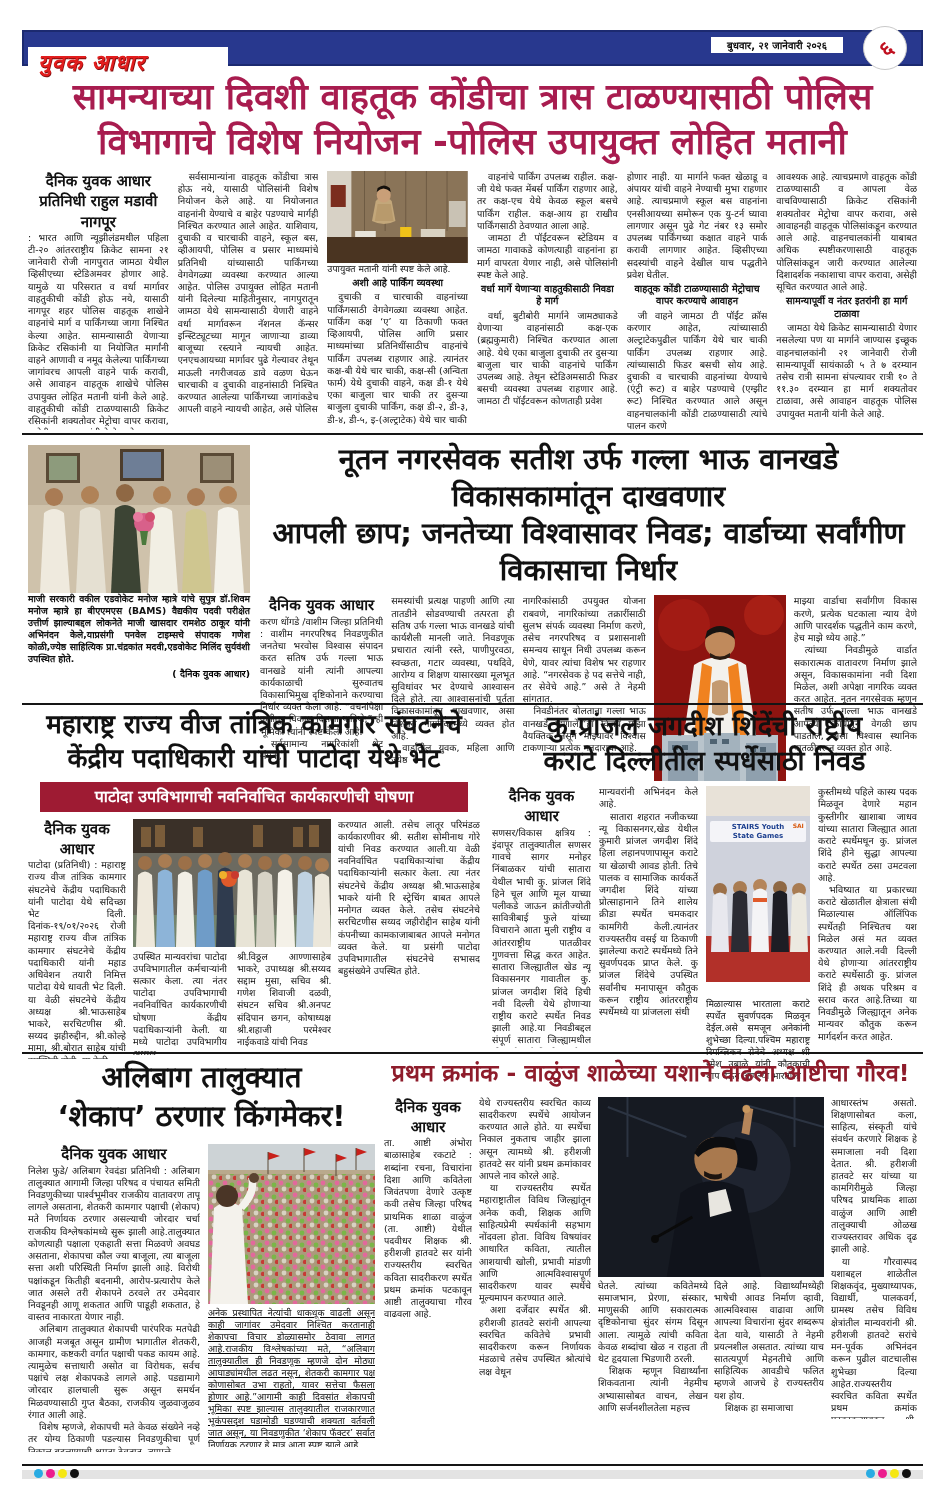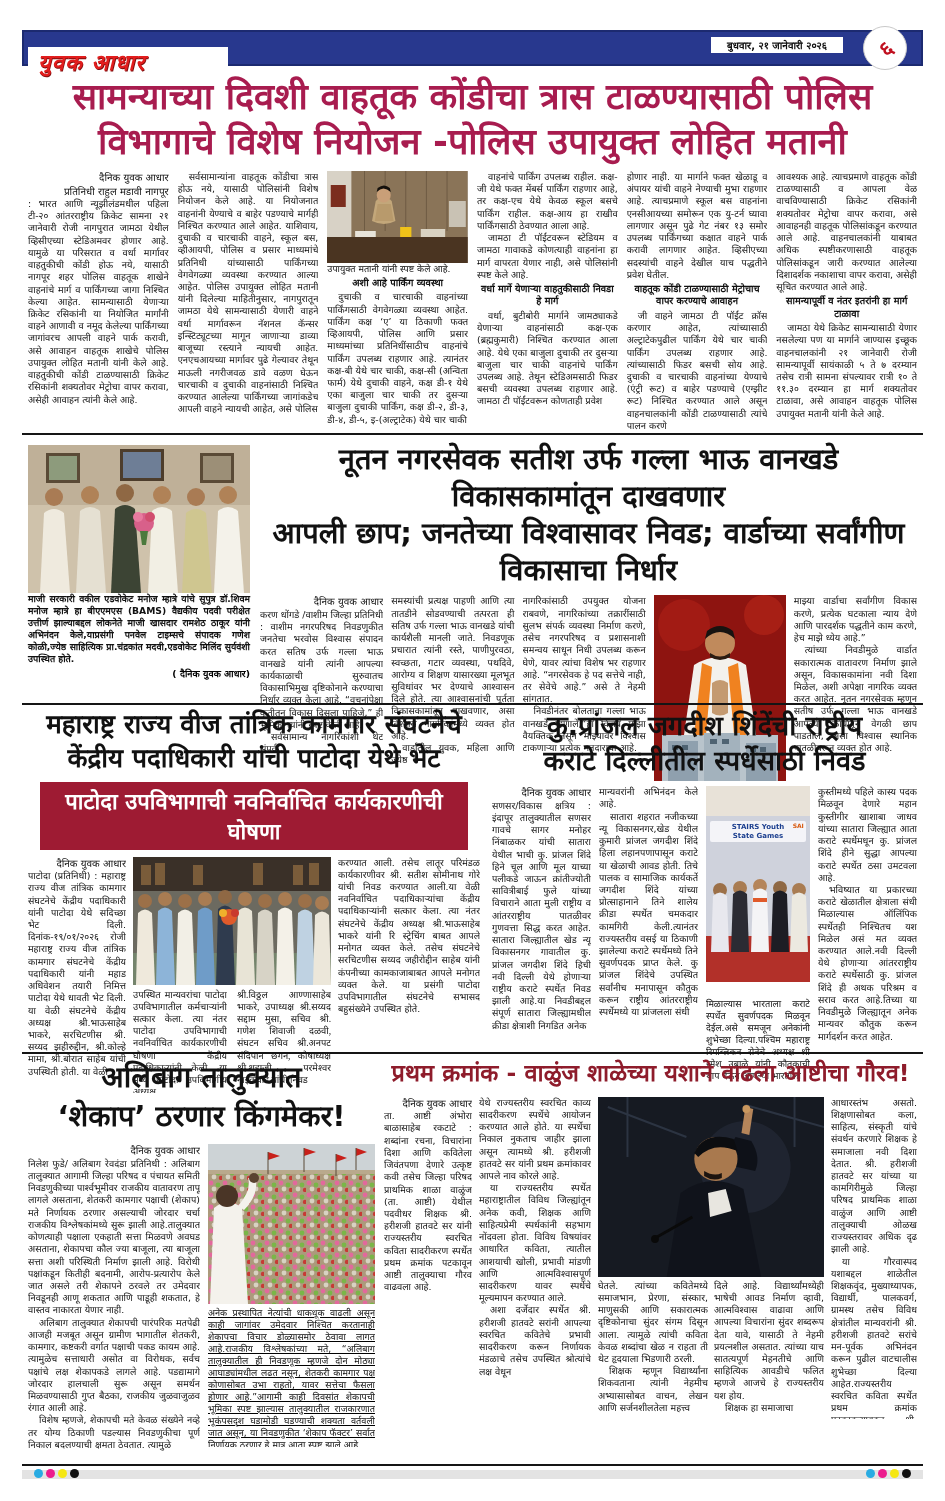--- a/index.html
+++ b/index.html
@@ -17,21 +17,21 @@
   
   .lead-headline { position:absolute; left:25px; top:74px; width:895px; text-align:center; color:#a81c4f; font-weight:bold; font-size:36px; line-height:1.26; }
   .hl-black { color:#111; font-weight:bold; text-align:center; }
   .hl-maroon { color:#8e1c2b; font-weight:bold; text-align:center; }
 
   
   .cols { display:flex; gap:9px; }
   .col { flex:1; overflow:hidden; }
   .p { font-size:9.4px; line-height:1.3; text-align:justify; text-indent:11px; color:#111; }
   .p.noind { text-indent:0; }
-  .bl { font-size:10px; font-weight:normal; text-align:right; line-height:1.35; color:#111; }
+  .bl { font-size:15px; font-weight:bold; text-align:center; line-height:1.35; color:#111; }
   .sh { font-size:9.6px; font-weight:bold; text-align:center; line-height:1.3; margin:2px 0; color:#111; }
   .cap { font-size:9.2px; line-height:1.3; text-align:justify; color:#111; }
   .cap-bold { font-weight:bold; }
   .credit { font-size:9.4px; font-weight:bold; text-align:right; margin-top:2px; }
 
   .rule { position:absolute; left:22px; width:901px; height:2px; background:#151515; }
 
   
   .photo { position:relative; overflow:hidden; background:#ccc; }
   .photo svg { display:block; width:100%; height:100%; }
@@ -44,21 +44,21 @@
   .a1-body .col { height:259px; }
 
   .a2 { position:absolute; left:28px; top:441px; width:889px; height:260px; }
   .a2-left { position:absolute; left:0; top:4px; width:222px; height:256px; }
   .a2-right { position:absolute; left:232px; top:0; width:657px; height:260px; }
   .a2-right .hl-black { font-size:29px; line-height:1.28; }
   .a2-cols { display:flex; gap:8px; margin-top:6px; height:186px; }
 
   .a3 { position:absolute; left:28px; top:708px; width:452px; height:344px; }
   .a3 .hl-black { font-size:26px; line-height:1.3; }
-  .a3-banner { margin:6px 12px 7px 12px; background:#9e1b33; color:#fff; font-weight:bold; font-size:22px; text-align:center; padding:3px 0 5px 0; }
+  .a3-banner { margin:6px 12px 7px 12px; background:#9e1b33; color:#fff; font-weight:bold; font-size:16px; text-align:center; padding:3px 0 5px 0; }
   .a3-body { display:flex; gap:7px; height:240px; }
   .a3-colA { flex:0 0 98px; overflow:hidden; }
   .a3-mid { flex:0 0 198px; }
   .a3-midcols { display:flex; gap:10px; margin-top:4px; height:104px; overflow:hidden;font-family:Liberation Serif, serif; }
   .a3-colB { flex:1; overflow:hidden; }
 
   .a4 { position:absolute; left:492px; top:708px; width:425px; height:344px; }
   .a4 .hl-black { font-size:27px; line-height:1.3; }
   .a4-body { display:flex; gap:8px; margin-top:8px; height:262px; }
   .a4-mid { flex:0 0 104px; }

